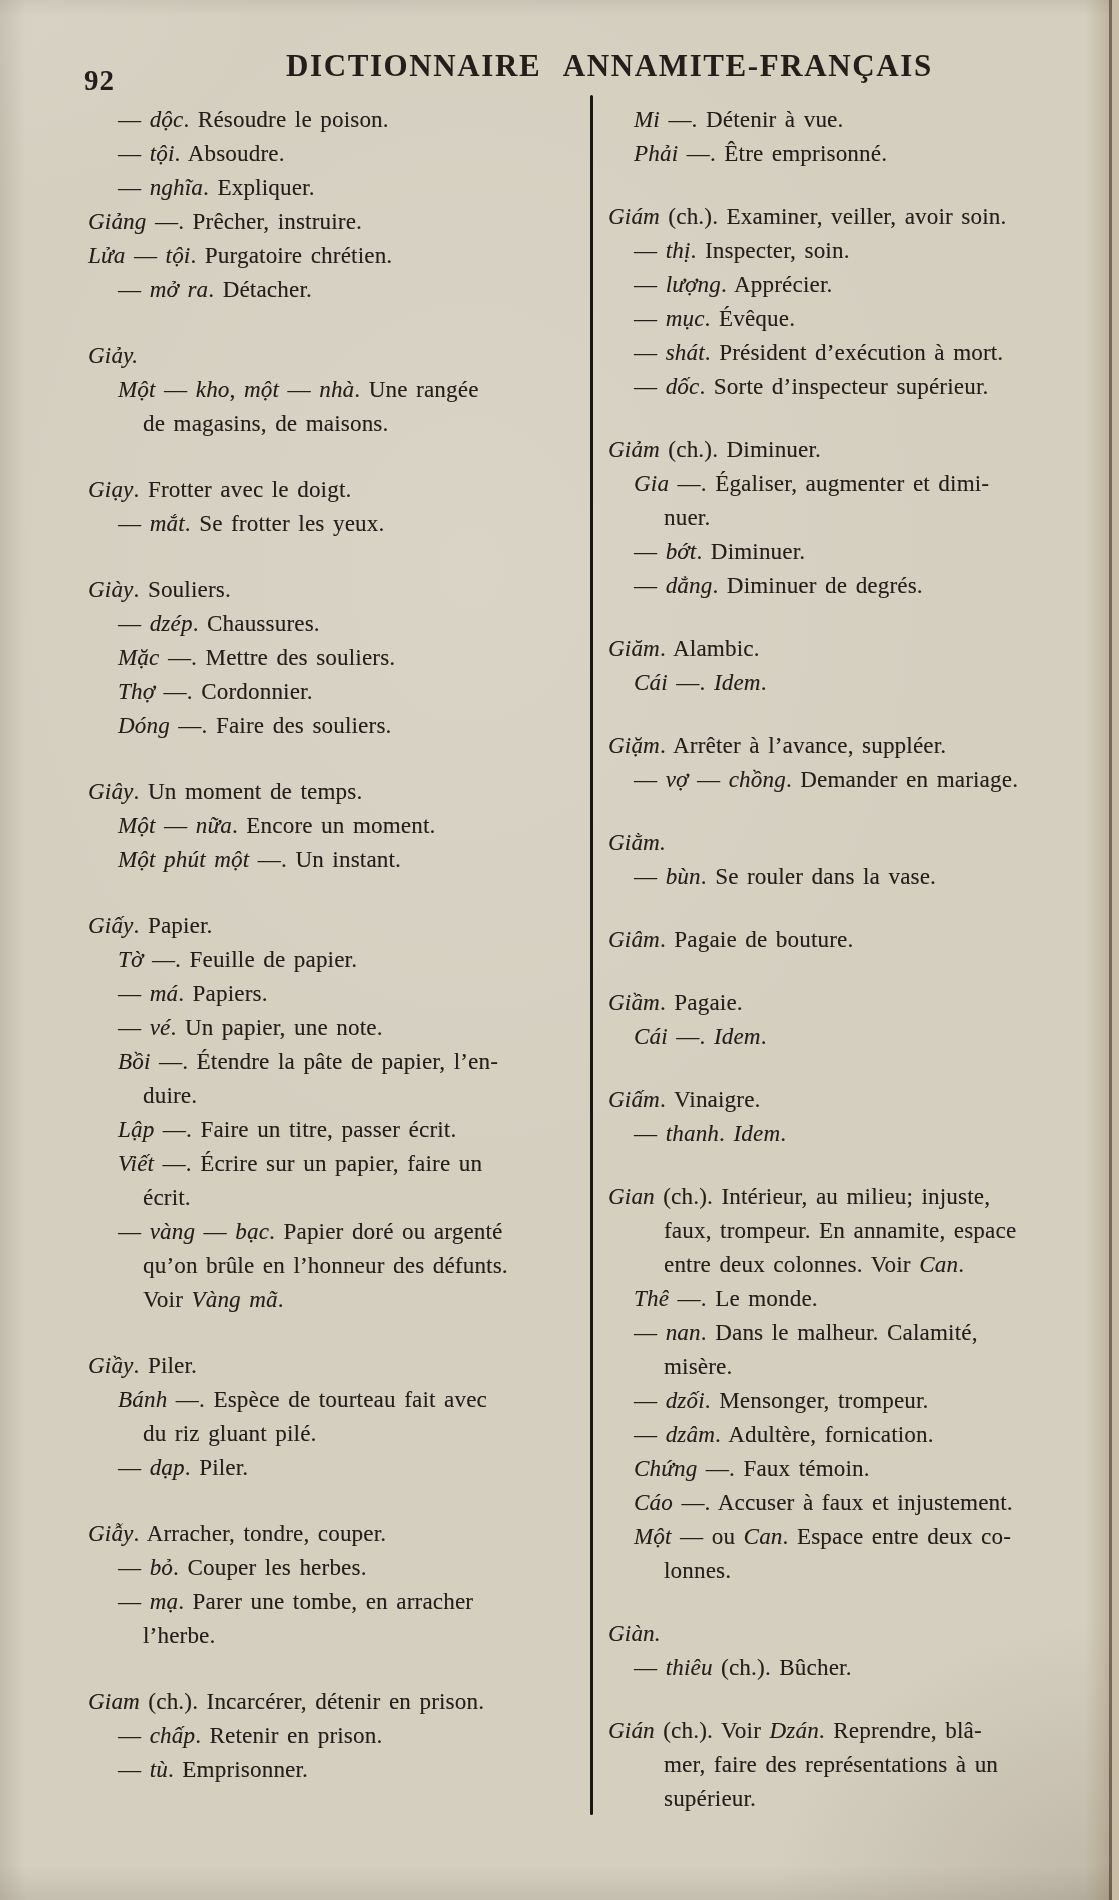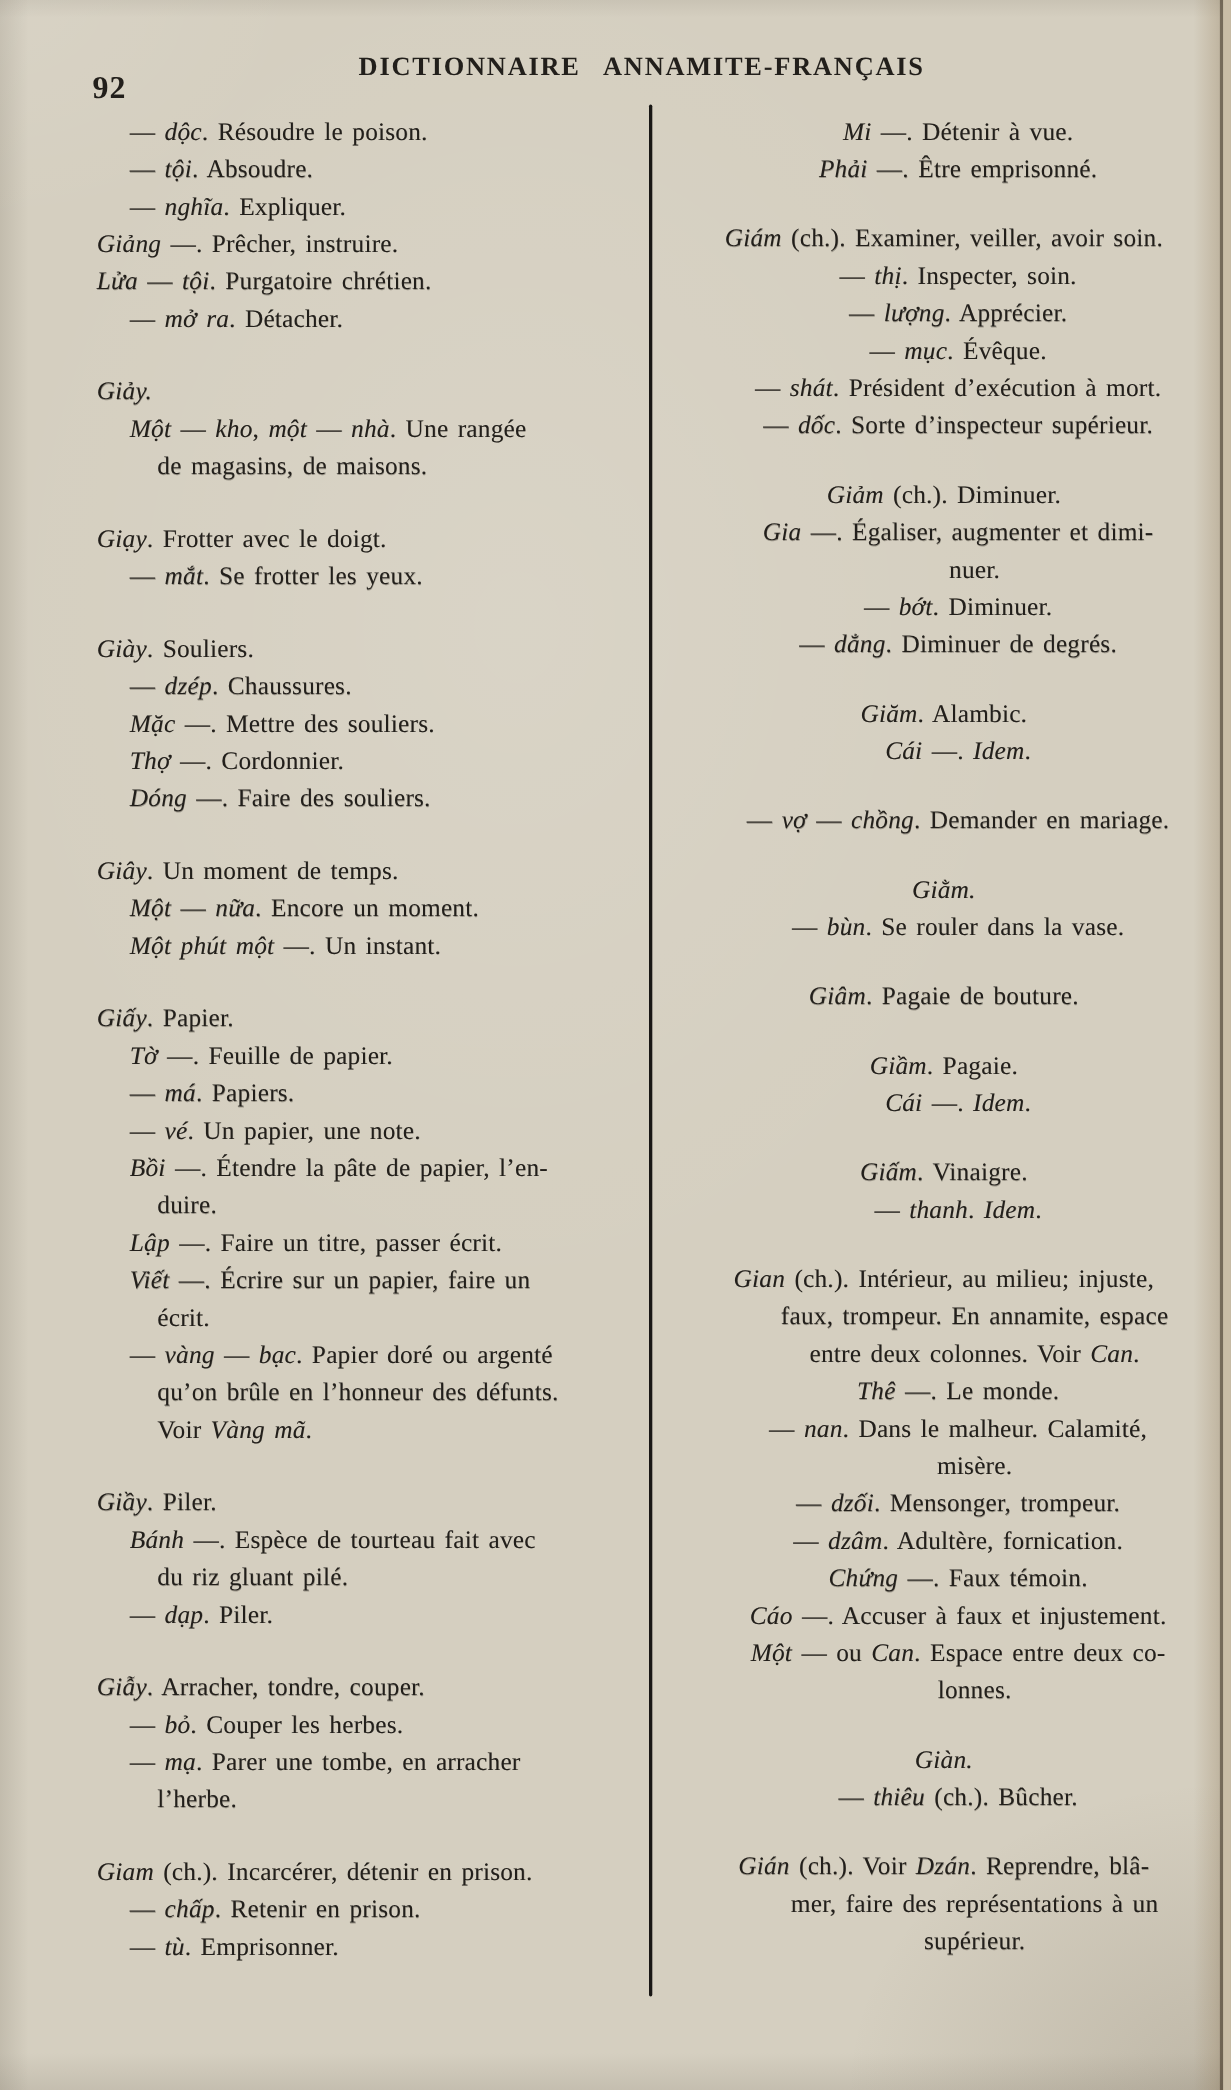--- a/index.html
+++ b/index.html
@@ -31,35 +31,34 @@
   .edge-sliver{
     position:absolute;top:0;bottom:0;right:0;width:7px;
     background:#c9bda6;
   }
   .page-number{
     position:absolute;left:84px;top:64px;
     font-size:29px;letter-spacing:1px;font-weight:bold;
   }
   .header-title{
     position:absolute;left:286px;top:48px;
-    font-size:24px;font-weight:bold;
+    font-size:31px;font-weight:bold;
     letter-spacing:1.6px;word-spacing:14px;
     white-space:nowrap;
-    margin-left:40px;
   }
   .divider{
     position:absolute;left:590px;top:95px;height:1720px;width:3px;
     background:#191715;border-radius:2px;
   }
   .col{position:absolute;top:103px;}
   .col-left{left:88px;width:470px;}
   .col-right{left:608px;width:500px;}
   .block{margin:0;}
   .col-left .block{margin-bottom:32px;}
-  .col-right .block{margin-bottom:29px;text-align:center;}
+  .col-right .block{margin-bottom:29px;}
   .line{
     height:34px;line-height:34px;font-size:23px;
     white-space:nowrap;word-spacing:2.5px;letter-spacing:0.2px;
     text-shadow:0.3px 0.4px 0.6px rgba(45,39,32,0.35);
   }
   .ind0{margin-left:0;}
   .col-left .ind1{margin-left:30px;}
   .col-left .ind2{margin-left:55px;}
   .col-right .ind1{margin-left:26px;}
   .col-right .ind2{margin-left:56px;}
@@ -159,20 +158,21 @@
         <div class="line ind1"><span class="it">Gia</span><span class="ro"> —. Égaliser, augmenter et dimi-</span></div>
         <div class="line ind2"><span class="ro">nuer.</span></div>
         <div class="line ind1"><span class="ro">— </span><span class="it">bớt</span><span class="ro">. Diminuer.</span></div>
         <div class="line ind1"><span class="ro">— </span><span class="it">dẳng</span><span class="ro">. Diminuer de degrés.</span></div>
       </div>
       <div class="block">
         <div class="line ind0"><span class="it">Giăm</span><span class="ro">. Alambic.</span></div>
         <div class="line ind1"><span class="it">Cái</span><span class="ro"> —. </span><span class="it">Idem</span><span class="ro">.</span></div>
       </div>
       <div class="block">
+        <div class="line ind0"><span class="it">Giặm</span><span class="ro">. Arrêter à l’avance, suppléer.</span></div>
         <div class="line ind1"><span class="ro">— </span><span class="it">vợ</span><span class="ro"> — </span><span class="it">chồng</span><span class="ro">. Demander en mariage.</span></div>
       </div>
       <div class="block">
         <div class="line ind0"><span class="it">Giằm.</span></div>
         <div class="line ind1"><span class="ro">— </span><span class="it">bùn</span><span class="ro">. Se rouler dans la vase.</span></div>
       </div>
       <div class="block">
         <div class="line ind0"><span class="it">Giâm</span><span class="ro">. Pagaie de bouture.</span></div>
       </div>
       <div class="block">

